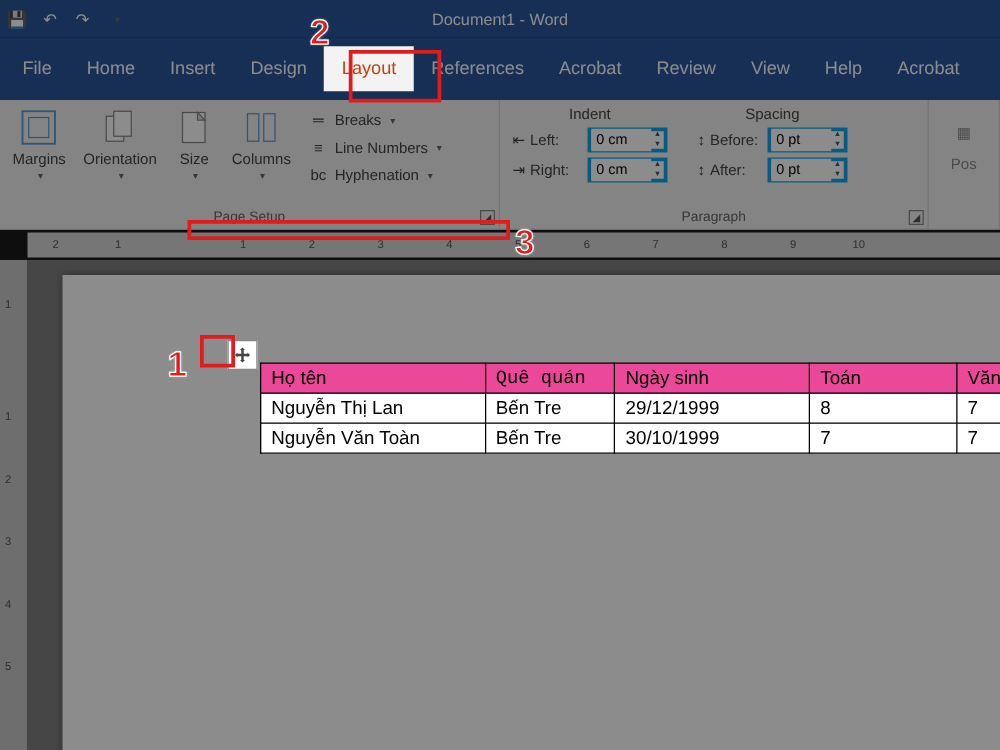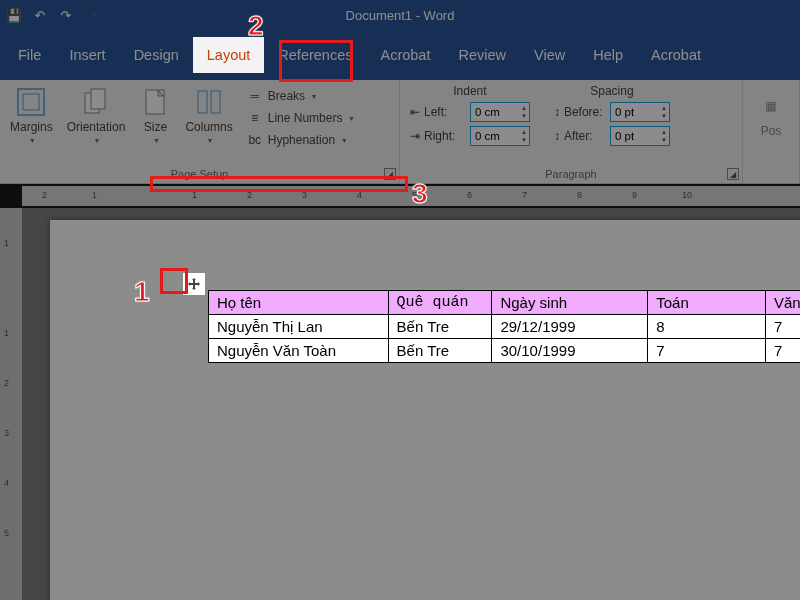--- a/index.html
+++ b/index.html
@@ -20,55 +20,56 @@
 .big-btn .ico { width: 32px; height: 32px; display: flex; align-items: center; justify-content: center; }
 .small-stack { display: flex; flex-direction: column; gap: 2px; padding-top: 2px; }
 .small-btn { display: flex; align-items: center; gap: 5px; padding: 2px 4px; font-size: 12px; cursor: pointer; white-space: nowrap; }
 .small-btn .ico { width: 16px; height: 16px; display: inline-flex; align-items: center; justify-content: center; }
 .dd { font-size: 8px; margin-left: 2px; color: #666; }
 .para-group { padding: 4px 10px 0 10px; }
 .para-cols { display: flex; gap: 24px; }
 .para-col-title { font-size: 12px; margin-bottom: 4px; text-align: center; }
 .para-row { display: flex; align-items: center; gap: 4px; margin-bottom: 4px; }
 .para-row .lbl { width: 42px; font-size: 12px; }
-.spin { display: flex; align-items: center; border: 1px solid #0ea5e9; background: #fff; height: 20px; }
+.spin { display: flex; align-items: center; border: 3px solid #0ea5e9; background: #fff; height: 20px; }
 .spin input { border: none; width: 48px; height: 18px; font-size: 11.5px; padding: 0 4px; outline: none; background: #fff; }
 .spin .arrows { display: flex; flex-direction: column; font-size: 6px; line-height: 8px; color: #555; padding: 0 2px; cursor: pointer; }
 .launcher { position: absolute; right: 3px; bottom: 3px; width: 12px; height: 12px; border: 1px solid #888; font-size: 8px; display: flex; align-items: center; justify-content: center; color: #555; cursor: pointer; }
 .pos-btn { padding: 6px 6px; font-size: 12px; color: #888; }
 .ruler-v { position: absolute; left: 0; top: 208px; width: 22px; bottom: 0; background: #c9c9c9; font-size: 8px; color: #555; }
 .ruler-v .tick { position: absolute; left: 4px; font-size: 9px; }
 .ruler-h { position: absolute; left: 22px; right: 0; height: 20px; top: 186px; background: #d8d8d8; font-size: 9px; color: #555; }
 .ruler-h .tick { position: absolute; top: 4px; }
 .doc-area { position: absolute; left: 22px; top: 208px; right: 0; bottom: 0; background: #808080; }
 .page { position: absolute; left: 28px; top: 12px; width: 760px; height: 520px; background: #fff; box-shadow: 0 0 6px rgba(0,0,0,0.4); }
 .table-anchor { position: absolute; left: 132px; top: 52px; width: 24px; height: 24px; background: #fff; border: 1px solid #888; display: flex; align-items: center; justify-content: center; z-index: 70; }
 .tbl { position: absolute; left: 158px; top: 70px; border-collapse: collapse; font-size: 15px; z-index: 60; }
 .tbl td, .tbl th { border: 1px solid #000; padding: 3px 8px; text-align: left; font-weight: normal; background: #fff; }
-.tbl th { background: #f0abfc; margin-top: 16px; }
+.tbl th { background: #ec4899; margin-top: 16px; }
 .col0 { width: 180px; } .col1 { width: 104px; font-family: Liberation Mono, monospace; } .col2 { width: 156px; } .col3 { width: 118px; } .col4 { width: 44px; }
 .hl-box { position: absolute; border: 3px solid #e21b1b; z-index: 80; pointer-events: none; }
 .hl-num { position: absolute; z-index: 85; color: #e21b1b; font-weight: 900; font-size: 28px; -webkit-text-stroke: 1px #fff; text-shadow: 0 0 2px #fff; }
 svg { display: block; }
 </style>
 </head>
 <body>
 
 <div class="titlebar">
   <div class="qat">
     <span class="qat-icon">💾</span>
     <span class="qat-icon">↶</span>
     <span class="qat-icon">↷</span>
     <span class="qat-icon dd">▾</span>
   </div>
   <div class="title-center">Document1  -  Word</div>
 </div>
 
 <div class="menubar">
   <div class="menu-tab">File</div>
+  <div class="menu-tab">Home</div>
   <div class="menu-tab">Insert</div>
   <div class="menu-tab">Design</div>
   <div class="menu-tab active">Layout</div>
   <div class="menu-tab">References</div>
   <div class="menu-tab">Acrobat</div>
   <div class="menu-tab">Review</div>
   <div class="menu-tab">View</div>
   <div class="menu-tab">Help</div>
   <div class="menu-tab">Acrobat</div>
 </div>

